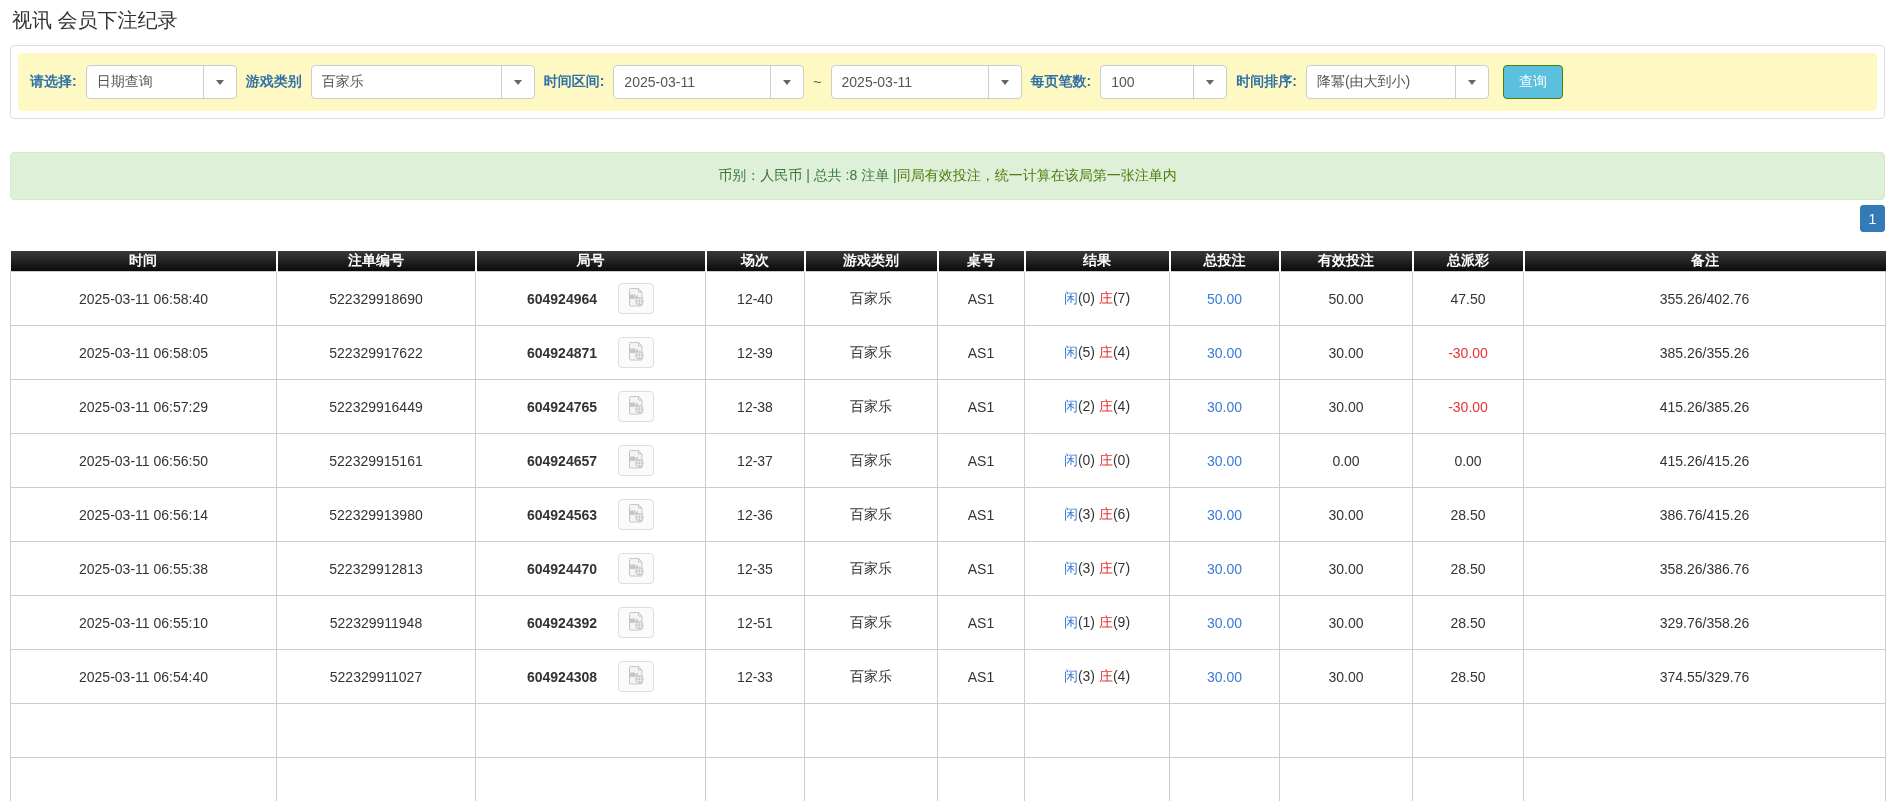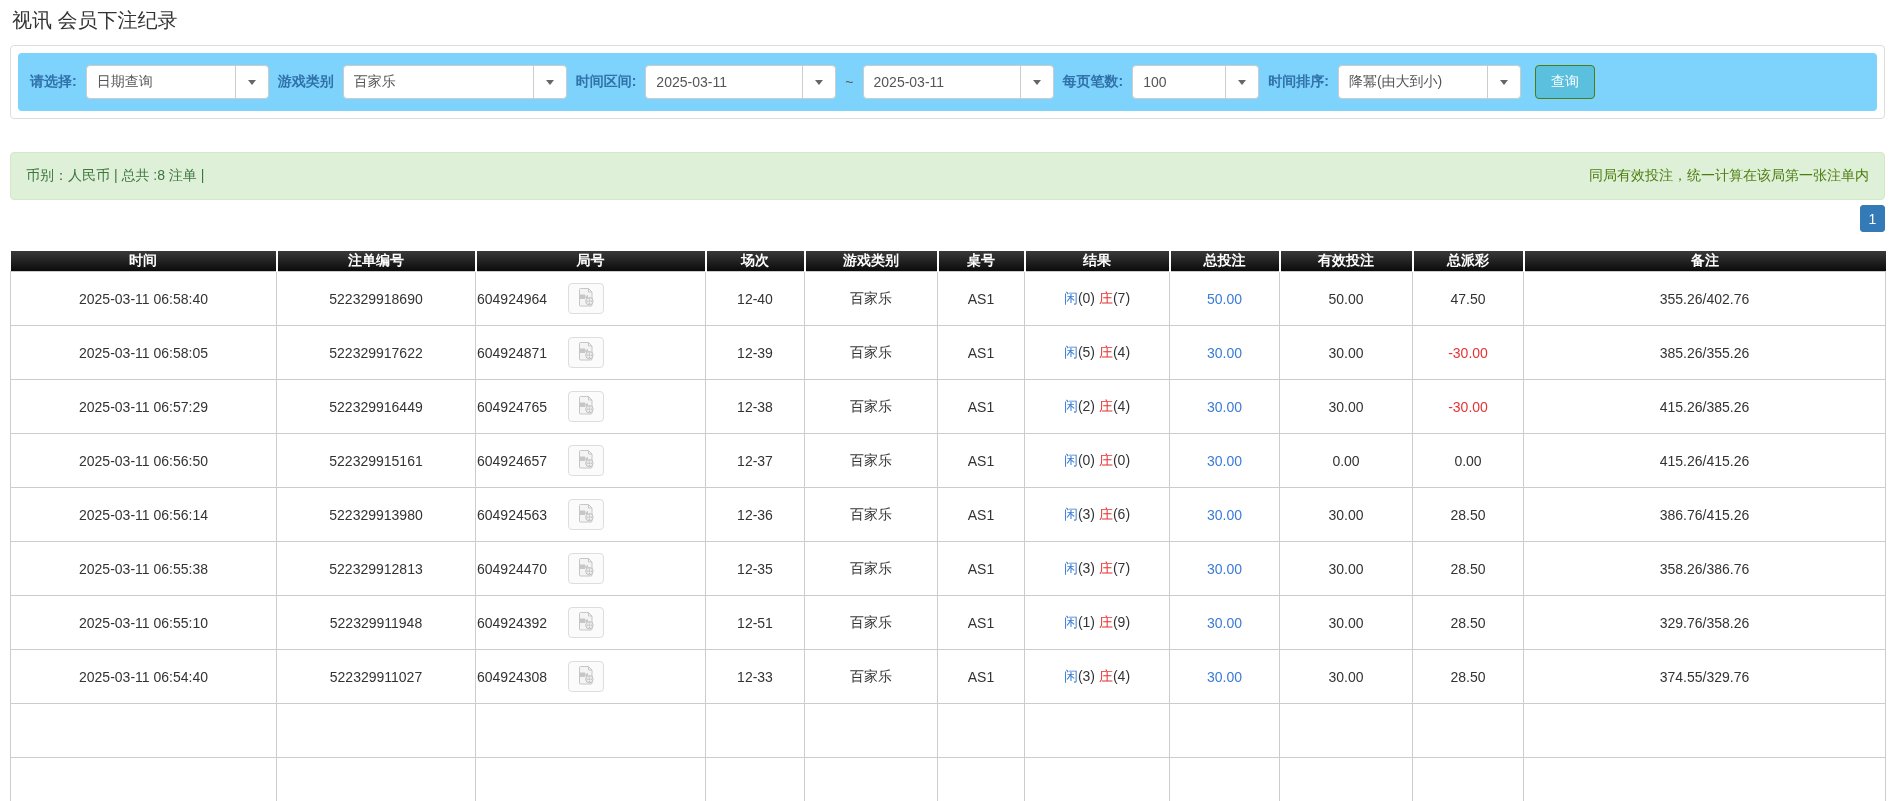--- a/index.html
+++ b/index.html
@@ -6,45 +6,45 @@
   html,body { margin:0; padding:0; }
   body {
     width:1895px; height:801px; overflow:hidden;
     background:#fff; color:#333;
     font-family:"Liberation Sans","DejaVu Sans",sans-serif;
   }
   .page-title { font-size:20px; font-weight:500; color:#333; margin:7px 0 11px; padding:0 12px; }
 
   
   .filter-panel { margin:0 10px; border:1px solid #ddd; border-radius:4px; padding:7px; background:#fff; }
-  .filter-bar { display:flex; align-items:center; gap:9px; background:#7dd3fc; border-radius:4px; padding:11px 12px; height:58px; }
+  .filter-bar { display:flex; align-items:center; gap:9px; background:#fef9c3; border-radius:4px; padding:11px 12px; height:58px; }
   .f-label { font-size:14px; font-weight:bold; color:#3071a9; white-space:nowrap; }
   .sel { height:34px; background:#fff; border:1px solid #ccc; border-radius:4px; display:flex; align-items:stretch; color:#555; font-size:14px; cursor:pointer; }
   .sel-text { flex:1; display:flex; align-items:center; padding:0 10px; white-space:nowrap; overflow:hidden; }
   .sel-arrow { width:33px; border-left:1px solid #ccc; display:flex; align-items:center; justify-content:center; }
   .caret { width:0; height:0; border-left:4px solid transparent; border-right:4px solid transparent; border-top:5px solid #666; }
   .tilde { color:#555; font-size:14px; }
-  .w-query { width:183px; } .w-game { width:224px; } .w-date { width:191px; } .w-size { width:127px; } .w-sort { width:183px; }
+  .w-query { width:151px; } .w-game { width:224px; } .w-date { width:191px; } .w-size { width:127px; } .w-sort { width:183px; }
   .search-btn { height:34px; padding:0 15px; background:#5bc0de; border:1px solid #4d7c0f; color:#fff; font-size:14px; border-radius:4px; margin-left:5px; cursor:pointer; }
 
   
-  .info-bar { margin:33px 10px 0; background:#dff0d8; border:1px solid #d6e9c6; border-radius:4px; padding:0 15px; height:48px; display:flex; align-items:center; justify-content:space-between; font-size:14px; }
+  .info-bar { margin:33px 10px 0; background:#dff0d8; border:1px solid #d6e9c6; border-radius:4px; padding:0 15px; height:48px; display:flex; align-items:center; justify-content:center; font-size:14px; }
   .info-left { color:#3c763d; }
   .info-right { color:#4d7c0f; }
 
   
   .pagination-row { display:flex; justify-content:flex-end; margin:5px 10px 0; }
   .page-btn { min-width:25px; height:27px; padding:0 7px; background:#337ab7; border:1px solid #337ab7; color:#fff; font-size:14px; border-radius:3px; display:flex; align-items:center; justify-content:center; cursor:pointer; }
 
   
   .bet-table { margin:19px 10px 0; border-collapse:collapse; table-layout:fixed; width:1875px; font-size:14px; color:#333; text-align:center; }
   .bet-table thead th { background:linear-gradient(180deg,#3a3a3a,#0b0b0b); color:#fff; height:19px; font-weight:bold; font-size:14px; border-right:2px solid #fff; }
   .bet-table thead th:last-child { border-right:none; }
   .bet-table tbody td { height:54px; border:1px solid #ccc; background:#fff; }
-  .round-inner { display:flex; align-items:center; justify-content:flex-start; gap:21px; }
+  .round-inner { display:flex; align-items:center; justify-content:center; gap:21px;font-weight:bold; }
   .video-btn { width:36px; height:31px; border:1px solid #ddd; border-radius:4px; background:#fbfbfb; display:inline-flex; align-items:center; justify-content:center; padding:0; cursor:pointer; }
   .lbl-player { color:#3a7bd5; }
   .lbl-banker { color:#e53333; }
   .link-cell { color:#3a7bd5; cursor:pointer; }
   .neg { color:#e53333; }
   .summary-row td { background:#999; color:#fff; height:35px; border:2px solid #fff; font-size:13px; }
 </style>
 </head>
 <body>
 

